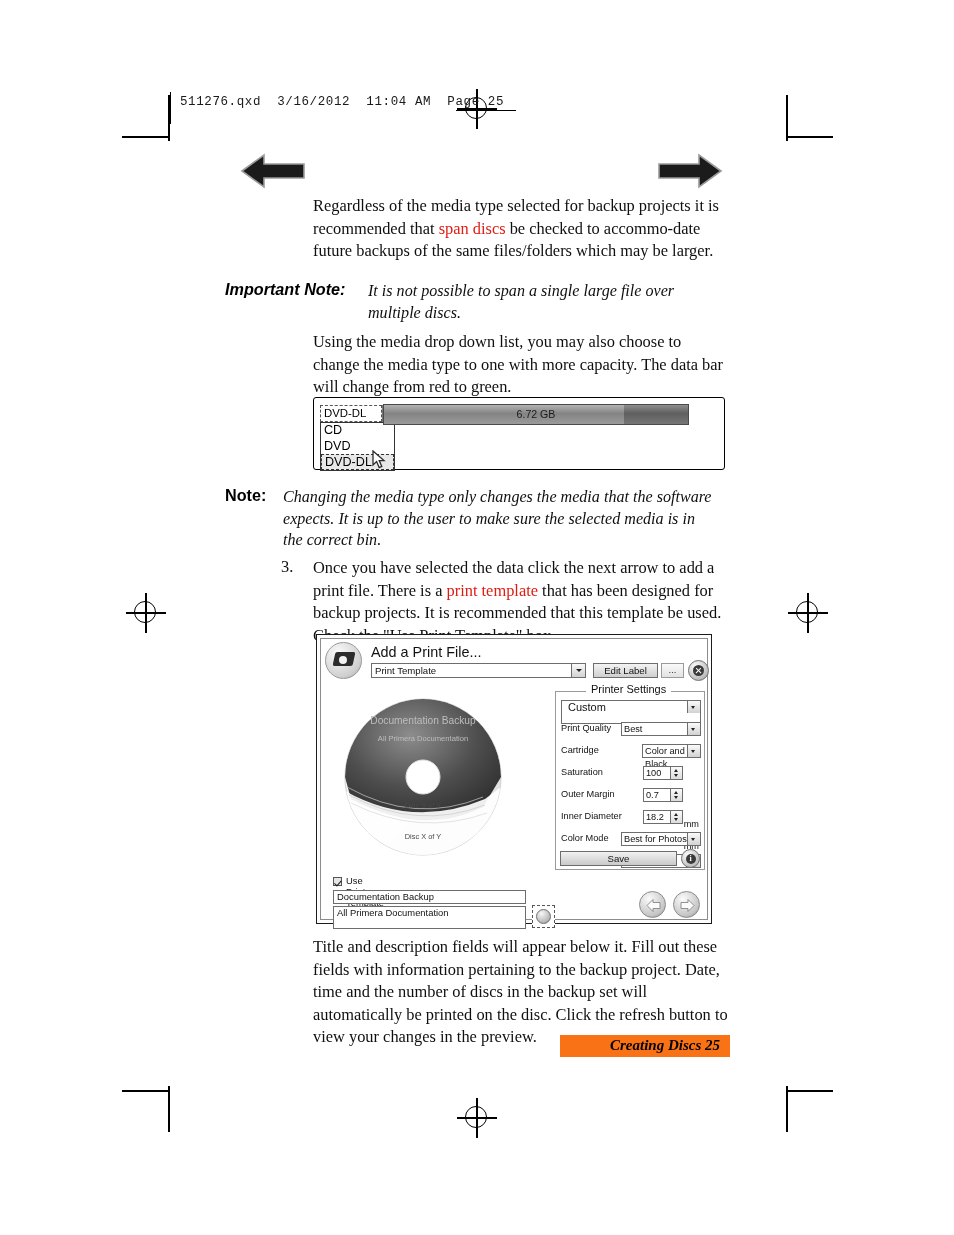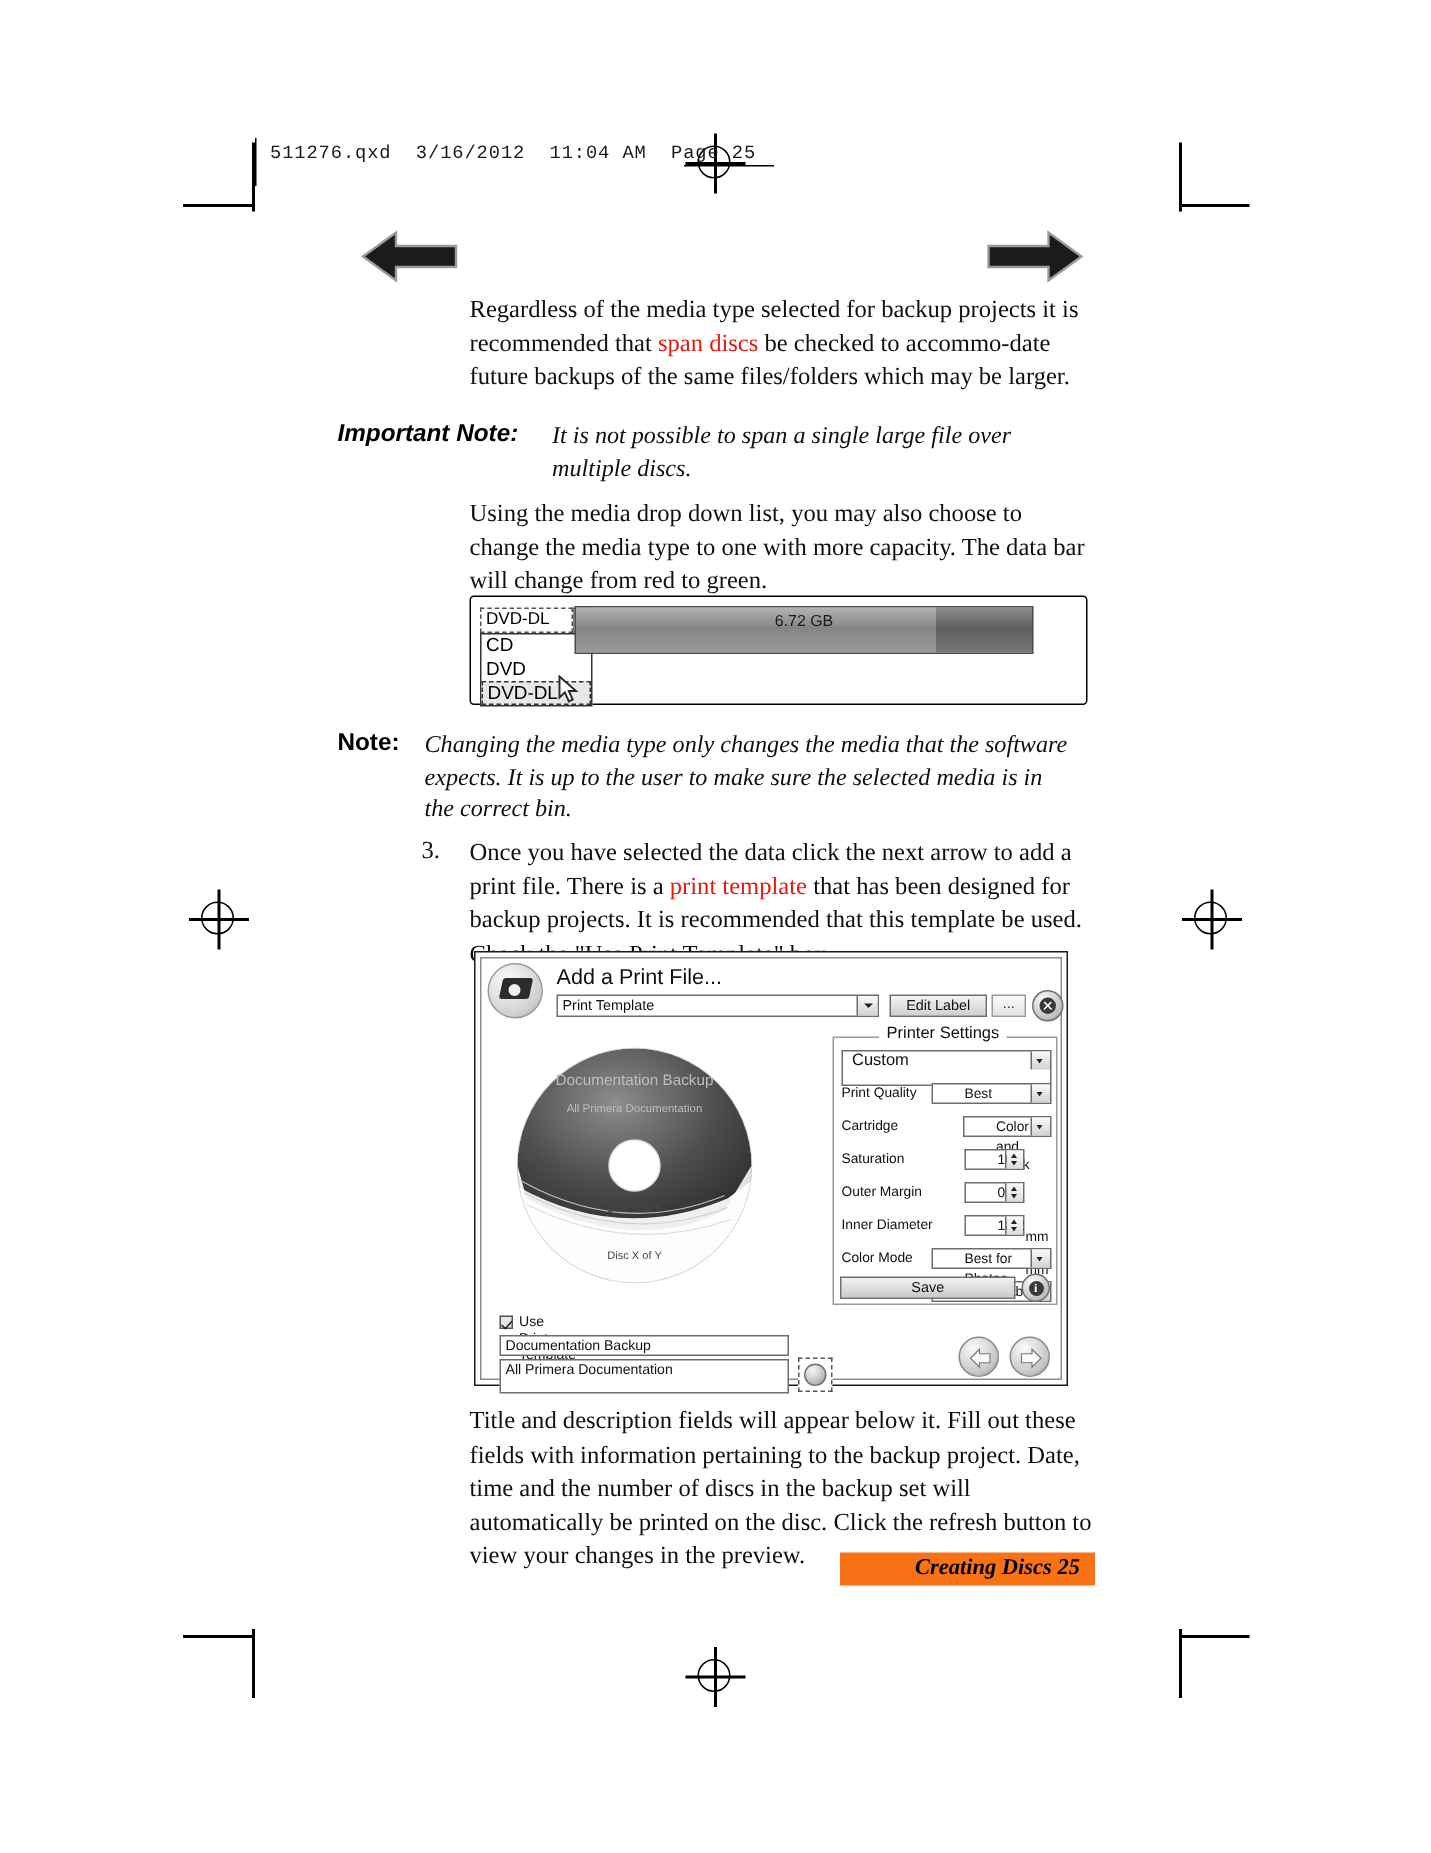--- a/index.html
+++ b/index.html
@@ -107,21 +107,21 @@
   .combo-list {
     position: absolute; left: 6px; top: 24px; width: 75px;
     border: 1px solid #333; background: #fff; box-sizing: border-box;
   }
   .combo-opt {
     font-family: "Liberation Sans", sans-serif; font-size: 12.6px;
     line-height: 15.5px; padding-left: 3px; color: #000; height: 15.5px;
   }
   .combo-opt.sel { border: 1px dashed #333; background: #e8e8e8; box-sizing: border-box; }
   .databar {
-    position: absolute; left: 69px; top: 6px; width: 306px; height: 32px;
+    position: absolute; left: 69px; top: 6px; width: 306px; height: 21px;
     background: linear-gradient(#8e8e8e,#5f5f5f 45%,#767676);
     border: 1px solid #4a4a4a; box-sizing: border-box;
   }
   .databar-fill {
     position: absolute; left: 0; top: 0; bottom: 0; width: 79%;
     background: linear-gradient(#b3b3b3,#848484 45%,#9a9a9a);
   }
   .databar-text {
     position: absolute; left: 0; right: 0; top: 3px; text-align: center;
     font-family: "Liberation Sans", sans-serif; font-size: 10.6px; color: #1b1b1b;
@@ -224,21 +224,21 @@
   }
   .ps-row { position: absolute; left: 5px; width: 140px; height: 14px; }
   .ps-lab {
     position: absolute; left: 0; top: 1px;
     font-family: "Liberation Sans", sans-serif; font-size: 9.2px; color: #111;
   }
   .ps-val {
     position: absolute; right: 0; top: 0; height: 14px;
     border: 1px solid #6d6d6d; background: #fff; box-sizing: border-box;
     font-family: "Liberation Sans", sans-serif; font-size: 9.2px;
-    line-height: 12.5px; padding-left: 21px; color: #111;
+    line-height: 12.5px; padding-left: 2px; color: #111;
   }
   .ddbtn-s {
     position: absolute; right: 0; top: 0; width: 12px; height: 12px;
     background: linear-gradient(#fafafa,#d2d2d2); border-left: 1px solid #6d6d6d;
   }
   .ddbtn-s:after {
     content: ""; position: absolute; left: 3px; top: 4.5px;
     border-left: 2.8px solid transparent; border-right: 2.8px solid transparent;
     border-top: 3.2px solid #222;
   }

